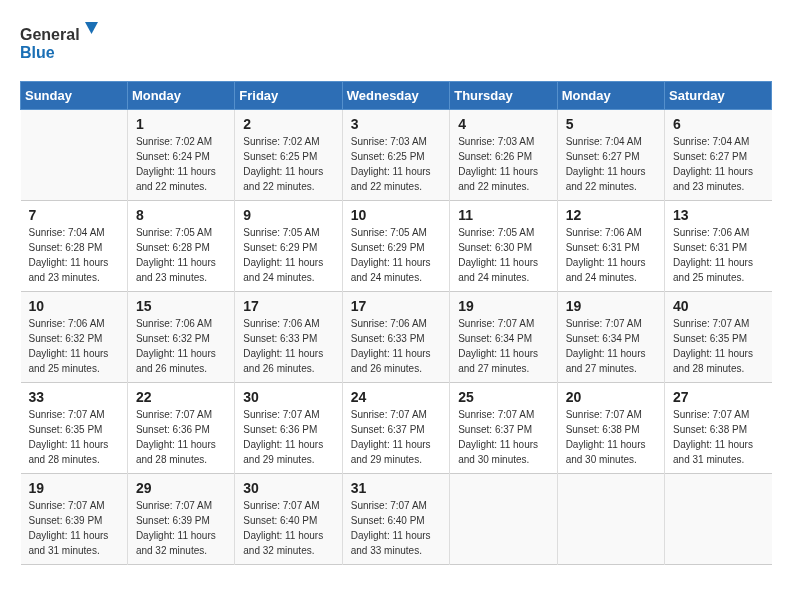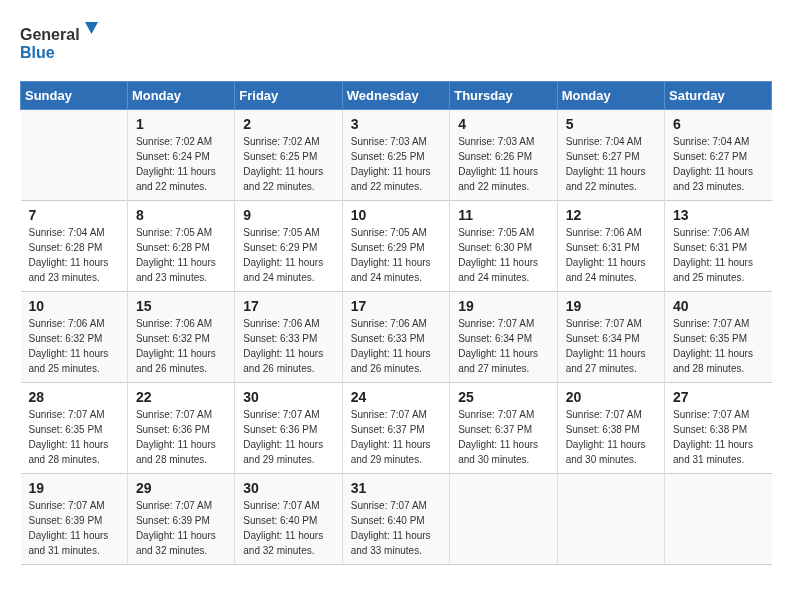--- a/index.html
+++ b/index.html
@@ -192,21 +192,21 @@
           <span class="day-num">19</span>
           <div class="day-info">Sunrise: 7:07 AM<br>Sunset: 6:34 PM<br>Daylight: 11 hours<br>and 27 minutes.</div>
         </td>
         <td>
           <span class="day-num">40</span>
           <div class="day-info">Sunrise: 7:07 AM<br>Sunset: 6:35 PM<br>Daylight: 11 hours<br>and 28 minutes.</div>
         </td>
       </tr>
       <tr>
         <td>
-          <span class="day-num">28</span>
+          <span class="day-num">33</span>
           <div class="day-info">Sunrise: 7:07 AM<br>Sunset: 6:35 PM<br>Daylight: 11 hours<br>and 28 minutes.</div>
         </td>
         <td>
           <span class="day-num">22</span>
           <div class="day-info">Sunrise: 7:07 AM<br>Sunset: 6:36 PM<br>Daylight: 11 hours<br>and 28 minutes.</div>
         </td>
         <td>
           <span class="day-num">30</span>
           <div class="day-info">Sunrise: 7:07 AM<br>Sunset: 6:36 PM<br>Daylight: 11 hours<br>and 29 minutes.</div>
         </td>

